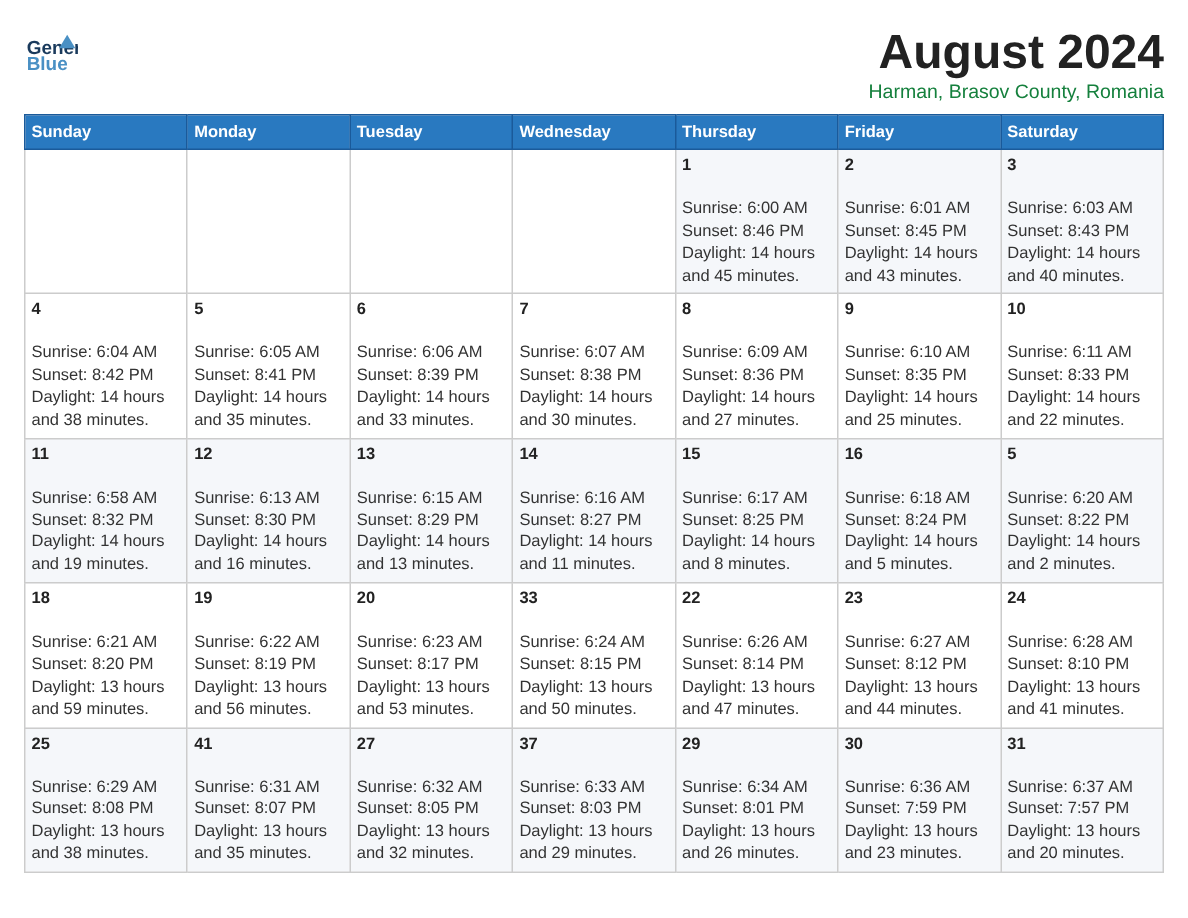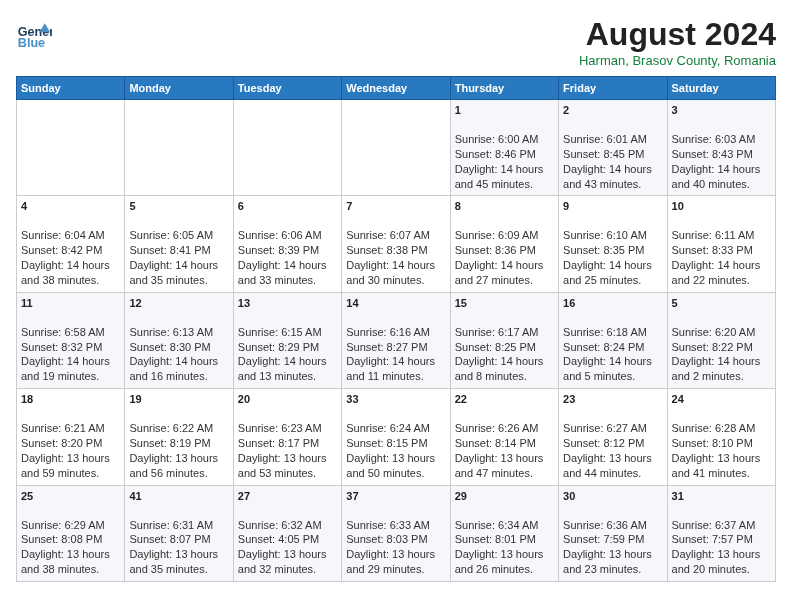--- a/index.html
+++ b/index.html
@@ -306,21 +306,21 @@
           <td>
             <span class="day-num">41</span>
             <div class="cell-content">Sunrise: 6:31 AM
 Sunset: 8:07 PM
 Daylight: 13 hours
 and 35 minutes.</div>
           </td>
           <td>
             <span class="day-num">27</span>
             <div class="cell-content">Sunrise: 6:32 AM
-Sunset: 4:05 PM
+Sunset: 8:05 PM
 Daylight: 13 hours
 and 32 minutes.</div>
           </td>
           <td>
             <span class="day-num">37</span>
             <div class="cell-content">Sunrise: 6:33 AM
 Sunset: 8:03 PM
 Daylight: 13 hours
 and 29 minutes.</div>
           </td>

